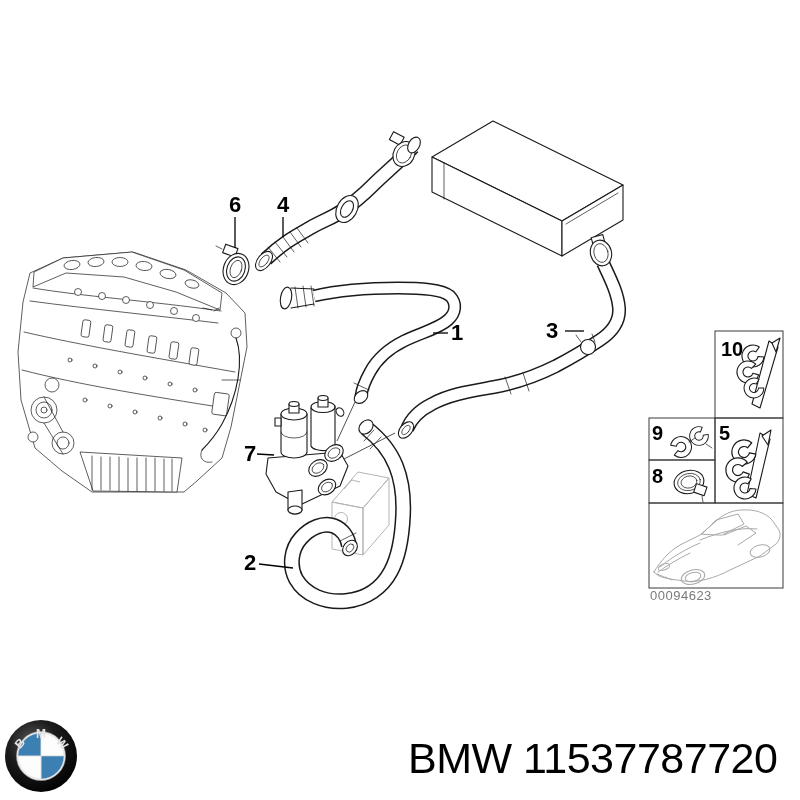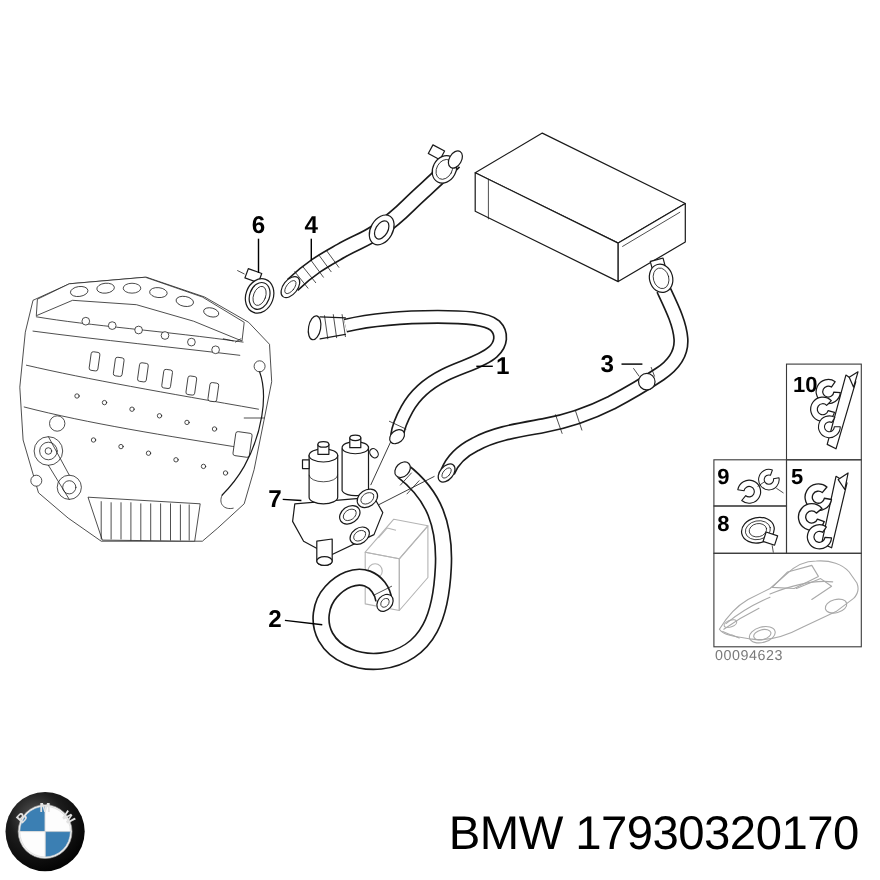--- a/index.html
+++ b/index.html
@@ -285,14 +285,14 @@
     <path d="M41,756 L41,733 A23,23 0 0 0 18,756 Z" fill="var(--bmw-blue)" class="qline"></path>
     <path d="M41,756 L64,756 A23,23 0 0 0 41,733 Z" fill="#fdfdfd" class="qline"></path>
     <path d="M41,756 L41,779 A23,23 0 0 0 64,756 Z" fill="var(--bmw-blue)" class="qline"></path>
     <path d="M41,756 L18,756 A23,23 0 0 0 41,779 Z" fill="#fdfdfd" class="qline"></path>
     <text class="rletter" transform="translate(23,746) rotate(-48)">B</text>
     <text class="rletter" transform="translate(41,738)">M</text>
     <text class="rletter" transform="translate(59,746) rotate(48)">W</text>
   </g>
 </svg>
 
-<div class="part-number">BMW 17930320170</div>
+<div class="part-number">BMW 11537787720</div>
 </div>
 
 </body></html>

